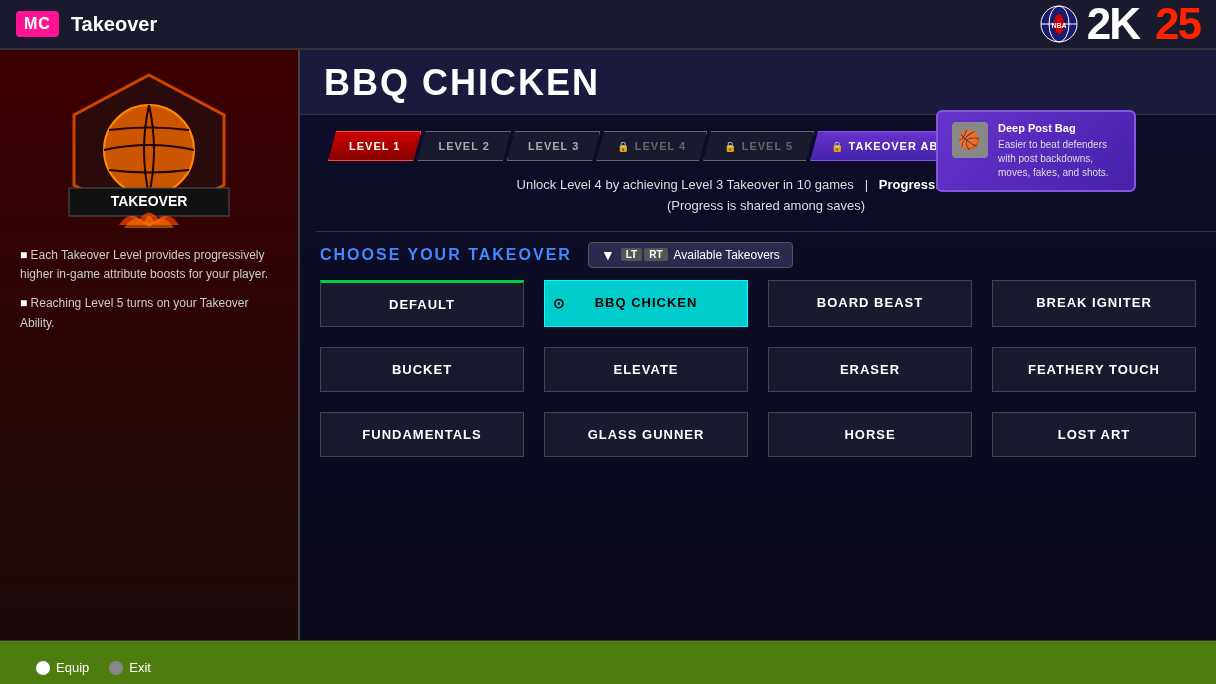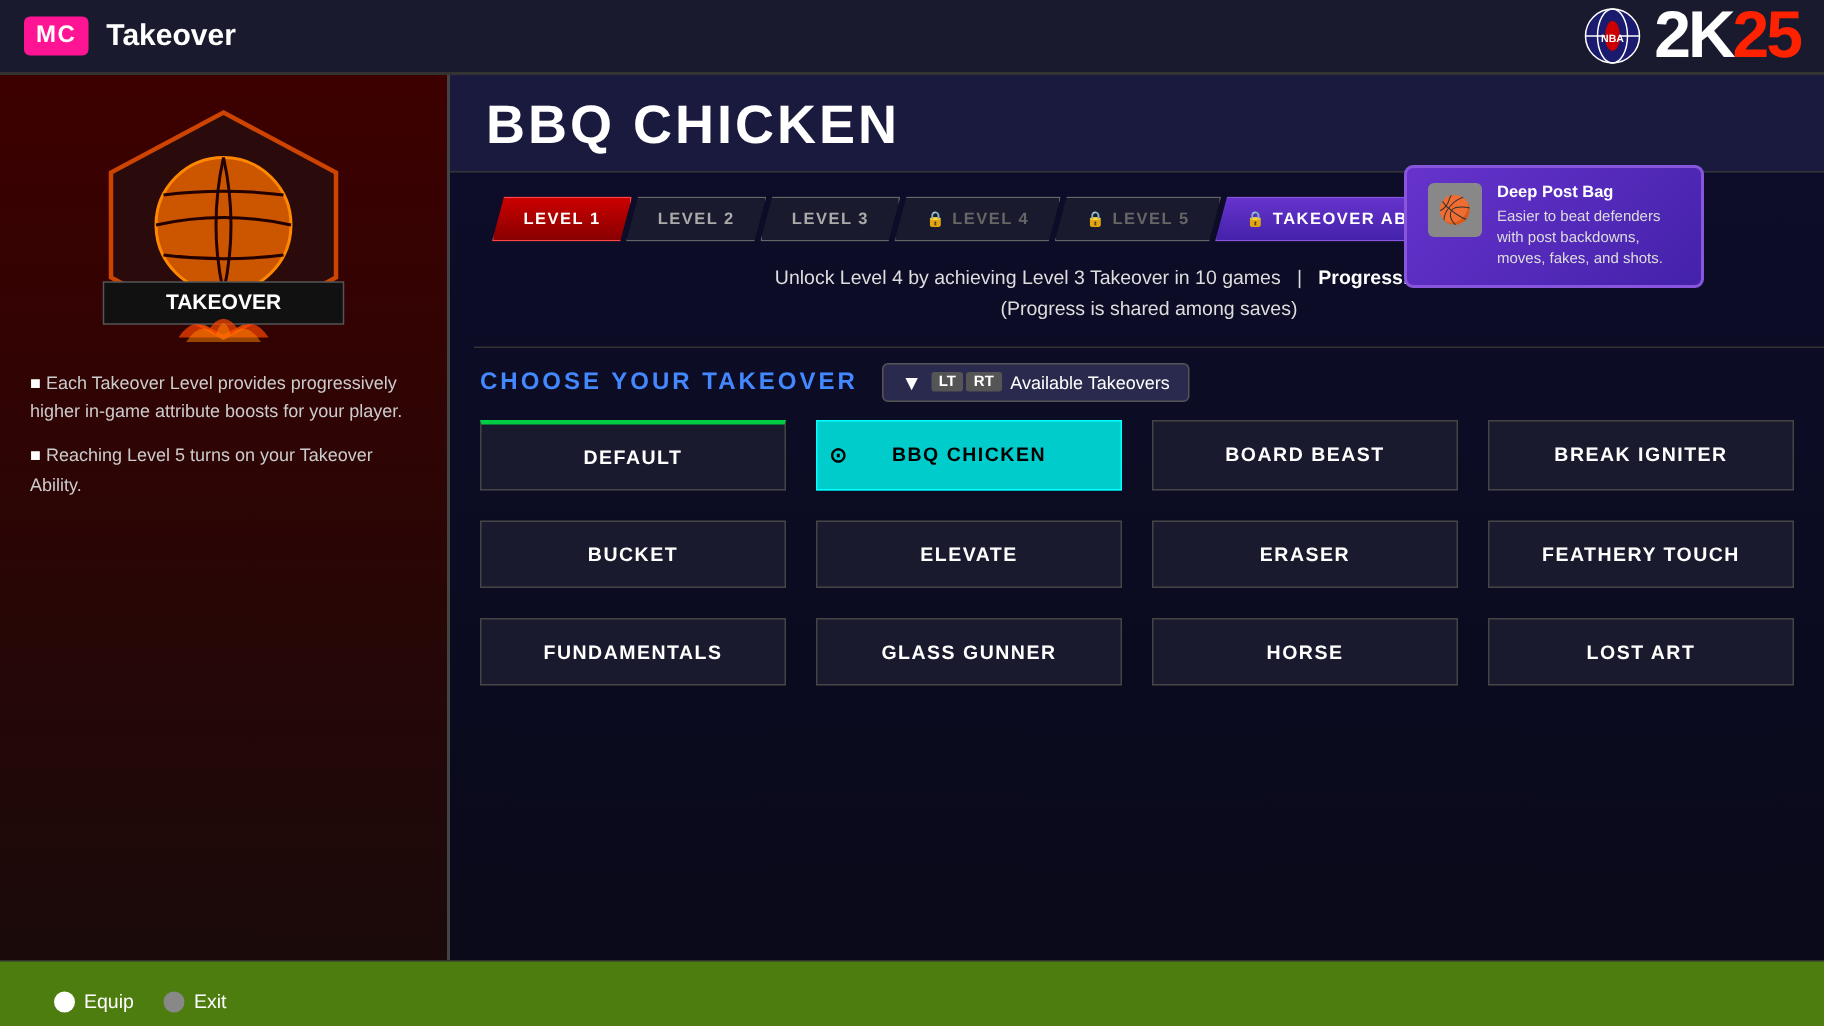--- a/index.html
+++ b/index.html
@@ -363,21 +363,21 @@
     <div class="top-bar-title">Takeover</div>
   </div>
   <div class="nba-2k25-logo">
     <svg width="40" height="40" viewBox="0 0 40 40">
       <ellipse cx="20" cy="20" rx="18" ry="18" fill="#1a1a6e" stroke="#ffffff" stroke-width="1"></ellipse>
       <ellipse cx="20" cy="20" rx="10" ry="18" fill="none" stroke="#ffffff" stroke-width="1"></ellipse>
       <line x1="2" y1="20" x2="38" y2="20" stroke="#ffffff" stroke-width="1"></line>
       <ellipse cx="20" cy="20" rx="5" ry="10" fill="#cc0000"></ellipse>
       <text x="20" y="24" text-anchor="middle" font-size="7" font-weight="bold" fill="white">NBA</text>
     </svg>
-    <div style="display:flex;align-items:baseline;gap:0;">
+    <div style="display:flex;align-items:baseline;gap:16px;">
       <span style="font-size:44px;font-weight:900;color:white;letter-spacing:-2px;line-height:1;">2K</span>
       <span style="font-size:44px;font-weight:900;color:#ff2200;letter-spacing:-2px;line-height:1;">25</span>
     </div>
   </div>
 </div>
 
 <div class="main-layout">
 
   <div class="left-panel">
     <div class="takeover-badge">

